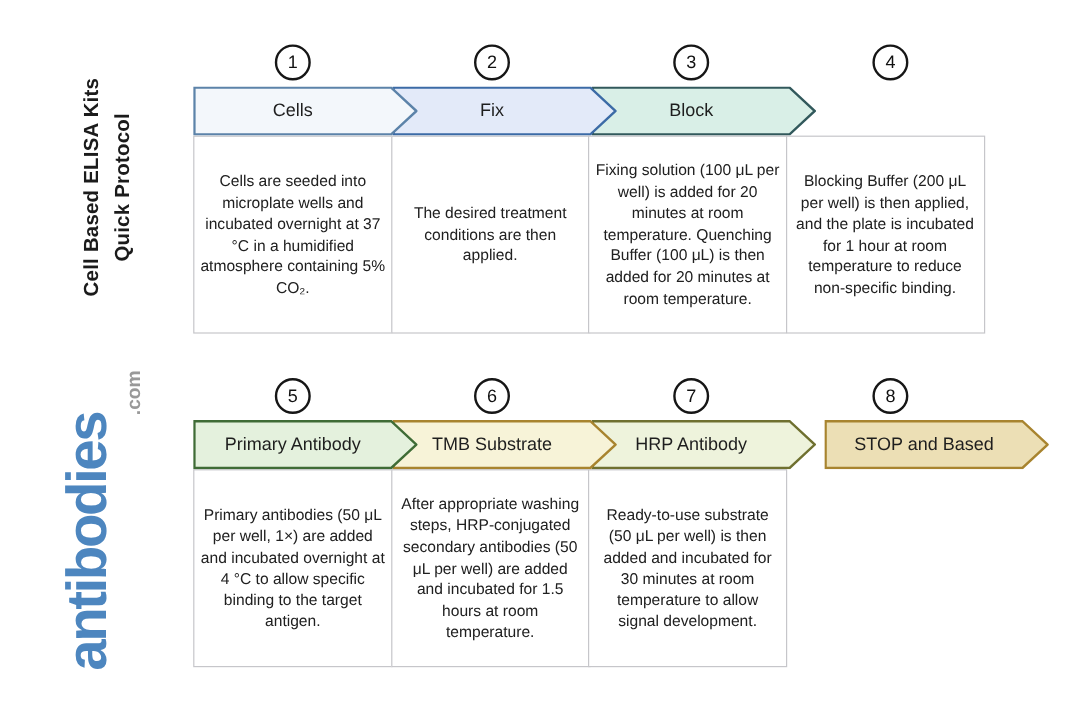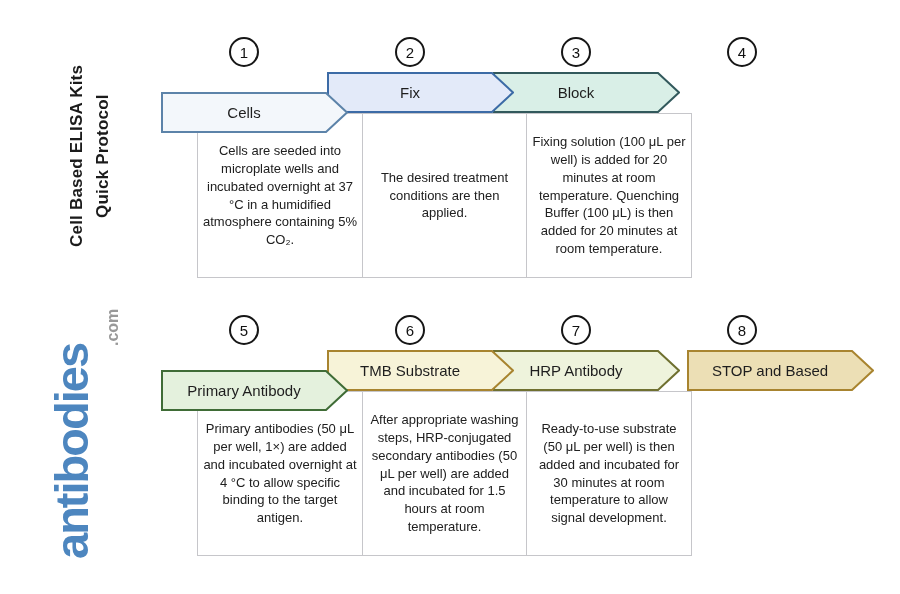--- a/index.html
+++ b/index.html
@@ -33,32 +33,32 @@
   .circles { display:flex; height:32px; margin-bottom:3px; }
   .circle-cell { width:166px; display:flex; justify-content:center; }
   .circle {
     width:30px; height:30px; border:2px solid #161616; border-radius:50%;
     background:#fff; display:flex; align-items:center; justify-content:center;
     font-size:15px; color:#111;
   }
 
   .arrow-band { position:relative; height:41px; width:690px; }
   .arrow { position:absolute; top:0; width:187px; height:41px; }
-  .arrow:nth-child(1){ left:0;   z-index:4;margin-top:20px; }
+  .arrow:nth-child(1){ left:0;   z-index:4; }
   .arrow:nth-child(2){ left:166px; z-index:3; }
   .arrow:nth-child(3){ left:332px; z-index:2;text-align:center; }
   .arrow:nth-child(4){ left:526px; z-index:1; }
   .arrow svg { position:absolute; left:0; top:0; display:block; }
   .arrow .label {
     position:absolute; left:0; top:0; width:166px; height:41px;
     display:flex; align-items:center; justify-content:center;
     font-size:15px; color:#1e1e1e;
   }
 
-  .boxes { display:flex;margin-left:36px; }
+  .boxes { display:flex; }
   .box {
     width:166px; height:165px; background:#fff;
     border:1.5px solid #c6c6ca;
     display:flex; align-items:center; justify-content:center;
     text-align:center; padding:4px 5px;
   }
   .box + .box { margin-left:-1.5px; }
   .box p { font-size:13px; line-height:1.38; color:#202020; }
 </style>
 </head>
@@ -121,20 +121,23 @@
       <div class="boxes">
         <div class="box">
             <p>Cells are seeded into microplate wells and incubated overnight at 37 °C in a humidified atmosphere containing 5% CO₂.</p>
           </div>
         <div class="box">
             <p>The desired treatment conditions are then applied.</p>
           </div>
         <div class="box">
             <p>Fixing solution (100 μL per well) is added for 20 minutes at room temperature. Quenching Buffer (100 μL) is then added for 20 minutes at room temperature.</p>
           </div>
+        <div class="box">
+            <p>Blocking Buffer (200 μL per well) is then applied, and the plate is incubated for 1 hour at room temperature to reduce non-specific binding.</p>
+          </div>
       </div>
     </div>
 
     <div class="row">
       <div class="circles">
         <div class="circle-cell">
             <div class="circle">
               <span>5</span>
             </div>
           </div>

